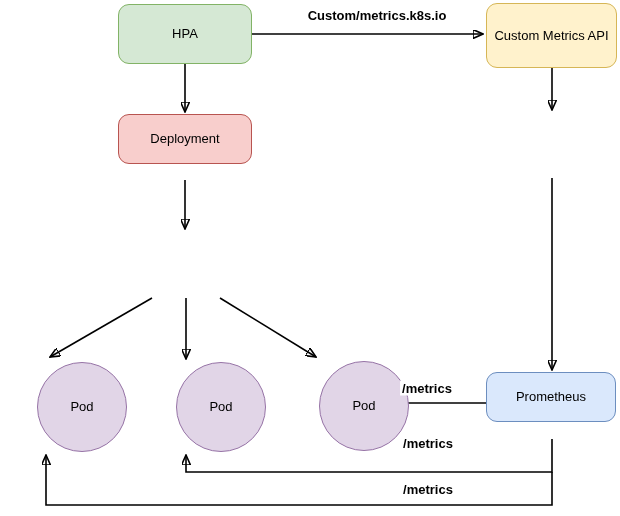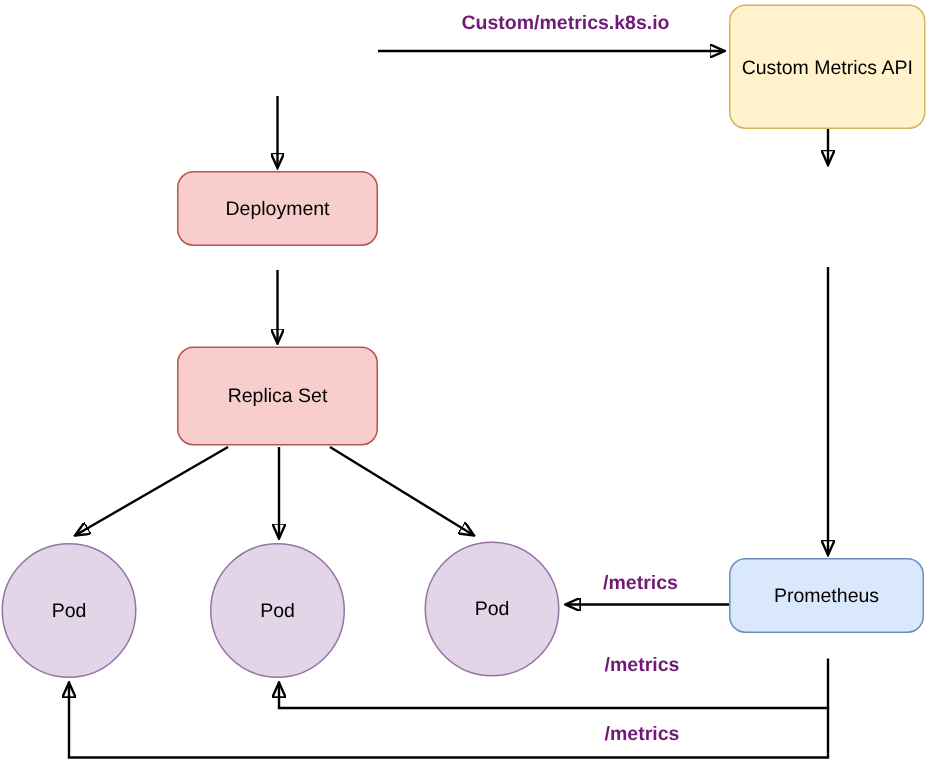--- a/index.html
+++ b/index.html
@@ -32,27 +32,27 @@
     display: flex;
     align-items: center;
     justify-content: center;
     border: 1.6px solid #000;
     font-size: 13px;
     color: #000000;
     text-align: center;
     line-height: 1.2;
   }
   .node.box { border-radius: 11px; }
-  .node.circle { border-radius: 50%; }
+  .node.circle { border-radius: 50%; margin-left: 36px; }
   .edge-label {
     position: absolute;
     transform: translate(-50%, -50%);
     font-size: 13px;
     font-weight: bold;
-    color: #701a75;
+    color: #000000;
     white-space: nowrap;
     background: #ffffff;
     padding: 0 2px;
   }
 </style>
 </head>
 <body>
 
 <div class="canvas">
 
@@ -68,33 +68,33 @@
     <path d="M185,180 L185,229" marker-end="url(#arrow)"></path>
     <path d="M552,178 L552,370" marker-end="url(#arrow)"></path>
     <path d="M152,298 L50,357" marker-end="url(#arrow)"></path>
     <path d="M186,298 L186,359" marker-end="url(#arrow)"></path>
     <path d="M220,298 L316,357" marker-end="url(#arrow)"></path>
     <path d="M486,403 L377,403" marker-end="url(#arrow)"></path>
     <path d="M552,439 L552,472 L186,472 L186,455" marker-end="url(#arrow)"></path>
     <path d="M552,472 L552,505 L46,505 L46,455" marker-end="url(#arrow)"></path>
   </svg>
 
+  <div class="node box" style="left: 118px; top: 4px; width: 134px; height: 60px; background-color: rgb(213, 232, 212); border-color: rgb(130, 179, 102);">
+    <span>HPA</span>
+  </div>
 
-  <div class="node box" style="left: 486px; top: 3px; width: 131px; height: 83px; background-color: rgb(255, 242, 204); border-color: rgb(214, 182, 86);">
+  <div class="node box" style="left: 486px; top: 3px; width: 131px; height: 65px; background-color: rgb(255, 242, 204); border-color: rgb(214, 182, 86);">
     <span>Custom Metrics API</span>
   </div>
 
   <div class="node box" style="left: 118px; top: 114px; width: 134px; height: 50px; background-color: rgb(248, 206, 204); border-color: rgb(184, 84, 80);">
     <span>Deployment</span>
   </div>
 
 
-  <div class="node box" style="left: 118px; top: 231px; width: 134px; height: 66px; background-color: rgb(248, 206, 204); border-color: rgb(184, 84, 80);">
-    <span>Replica Set</span>
-  </div>
 
   <div class="node circle" style="left: 1px; top: 362px; width: 90px; height: 90px; background-color: rgb(225, 213, 231); border-color: rgb(150, 115, 166);">
     <span>Pod</span>
   </div>
 
   <div class="node circle" style="left: 140px; top: 362px; width: 90px; height: 90px; background-color: rgb(225, 213, 231); border-color: rgb(150, 115, 166);">
     <span>Pod</span>
   </div>
 
   <div class="node circle" style="left: 283px; top: 361px; width: 90px; height: 90px; background-color: rgb(225, 213, 231); border-color: rgb(150, 115, 166);">

